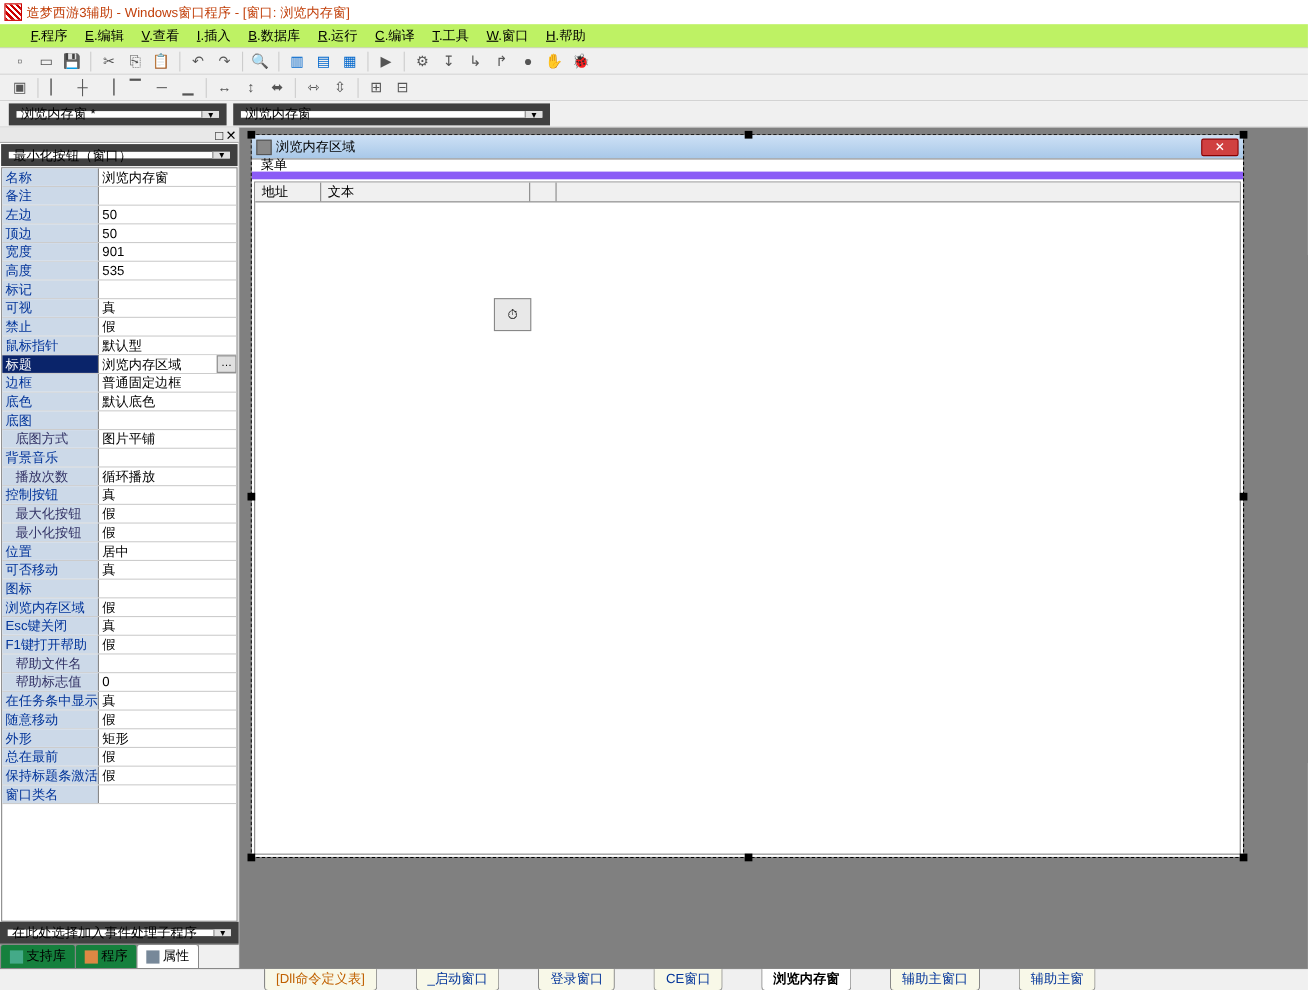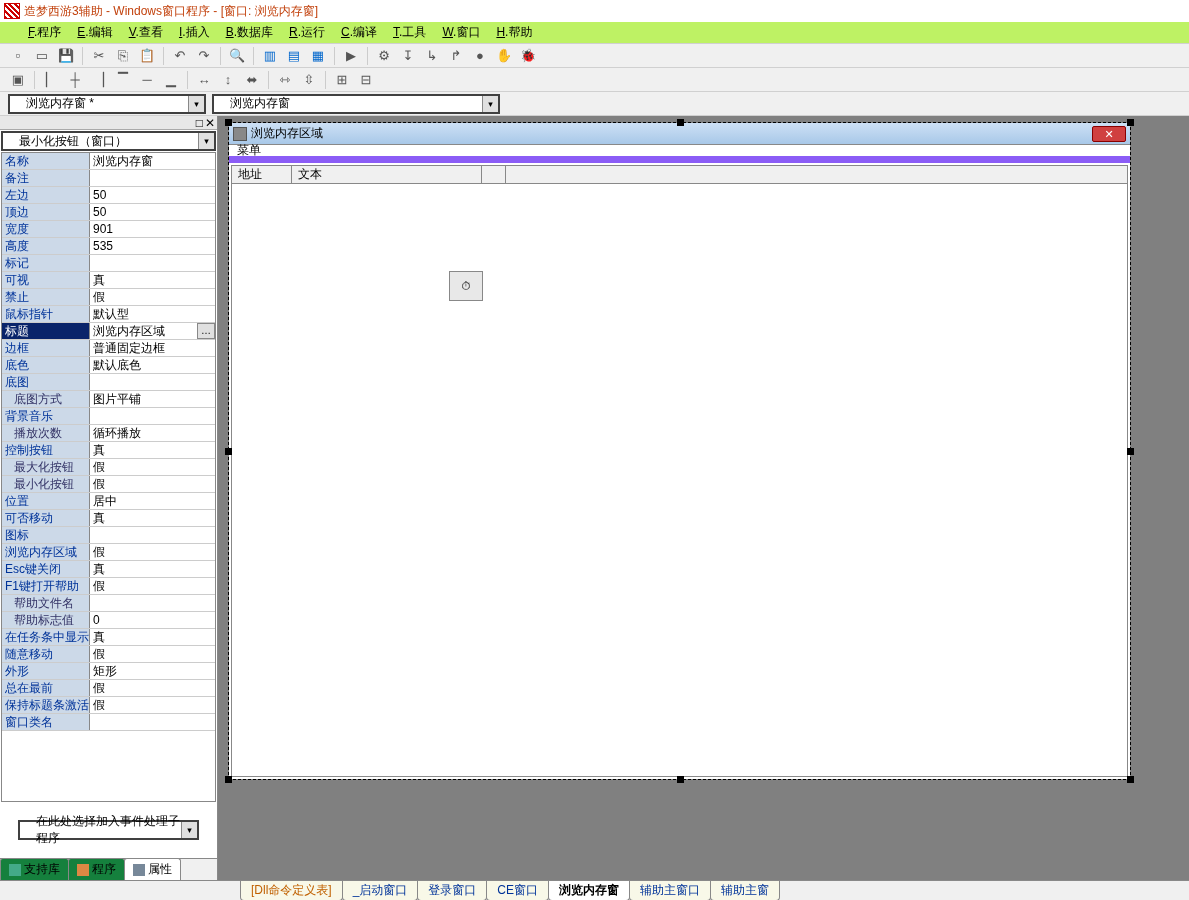--- a/index.html
+++ b/index.html
@@ -10,38 +10,38 @@
 
 .menubar { height: 22px; background: #bef264; display: flex; align-items: center; padding-left: 24px; gap: 8px; border-bottom: 1px solid #d0d0d0; }
 .menubar .mitem { padding: 2px 4px; cursor: pointer; }
 .menubar .mitem u { text-decoration: underline; }
 
 .toolbar1, .toolbar2 { height: 24px; background: #f0f0f0; display: flex; align-items: center; padding-left: 8px; gap: 4px; border-bottom: 1px solid #d0d0d0; }
 .tbtn { width: 20px; height: 20px; display: flex; align-items: center; justify-content: center; border: 1px solid transparent; cursor: pointer; font-size: 13px; color: #555; }
 .tsep { width: 1px; height: 18px; background: #ccc; margin: 0 2px; }
 
 .combobar { height: 24px; background: #f0f0f0; display: flex; align-items: center; padding-left: 8px; gap: 6px; border-bottom: 1px solid #d0d0d0; }
-.combo { height: 20px; border: 2px solid #404040; background: #fff; display: flex; align-items: center; padding: 0 16px; position: relative; }
+.combo { height: 20px; border: 7px solid #404040; background: #fff; display: flex; align-items: center; padding: 0 4px; position: relative; }
 .combo .arrow { position: absolute; right: 0; top: 0; width: 16px; height: 100%; background: #e0e0e0; border-left: 1px solid #888; display:flex; align-items:center; justify-content:center; font-size:9px; }
 
 .main { display: flex; height: calc(900px - 22px - 22px - 24px - 24px - 24px - 20px); }
 
 .leftpanel { width: 218px; display: flex; flex-direction: column; border-right: 1px solid #888; }
 .leftpanel .dockbar { height: 14px; background: #e8e8e8; border-bottom:1px solid #aaa; display:flex; justify-content:flex-end; align-items:center; padding-right:2px; gap:2px; font-size:9px; }
 .objcombo { height: 20px; margin: 1px; }
 .propgrid { flex: 1; overflow-y: auto; border: 1px solid #888; margin: 0 1px; background: #fff; }
 .proprow { display: flex; height: 17px; border-bottom: 1px solid #ccc; }
 .proprow .pname { width: 88px; background: #ccd9e8; border-right: 1px solid #888; padding-left: 3px; color: #003399; display:flex; align-items:center; overflow:hidden; white-space:nowrap; }
 .proprow .pname.sub { padding-left: 12px; color: #336; }
 .proprow .pval { flex: 1; padding-left: 3px; display:flex; align-items:center; overflow:hidden; white-space:nowrap; }
 .proprow.selected .pname { background: #0a246a; color: #fff; font-family: Liberation Mono, monospace; }
 .proprow.selected .pval { background: #fff; }
 .proprow .ellipsis { width: 18px; background: #e0e0e0; border: 1px solid #888; text-align:center; font-size:10px; line-height:13px; cursor:pointer; }
 
-.eventcombo { height: 20px; margin: 18px; }
+.eventcombo { height: 20px; margin: 0; }
 
 .lefttabs { height: 22px; display: flex; align-items: flex-end; background: #f0f0f0; border-top: 1px solid #888; }
 .ltab { padding: 2px 8px; border: 1px solid #888; border-bottom: none; background: #15803d; margin-right: -1px; cursor:pointer; display:flex; align-items:center; gap:3px; border-radius: 3px 3px 0 0; }
 .ltab.active { background: #fff; }
 .ltab .ticon { width:12px; height:12px; display:inline-block; }
 
 .designarea { flex: 1; background: #808080; position: relative; overflow: hidden; }
 
 .formwin { position: absolute; left: 10px; top: 6px; width: 903px; height: 658px; border: 1px dashed #000; }
 .forminner { position:absolute; left:0; top:0; right:0; bottom:0; background: #fff; }
@@ -50,21 +50,21 @@
 .formtitle .closebtn { margin-left:auto; margin-right:4px; width:34px; height:16px; background:#d04040; border:1px solid #800; color:#fff; text-align:center; font-size:11px; line-height:14px; border-radius:2px; cursor:pointer; }
 .formmenu { height: 18px; padding-left: 8px; display:flex; align-items:center; border-bottom:7px solid #8b5cf6; }
 .formlist { border:1px solid #888; margin:2px; height: calc(100% - 44px); background:#fff; }
 .formlisthdr { height: 18px; display:flex; border-bottom:1px solid #888; background:#f0f0f0; }
 .formlisthdr .col { border-right:1px solid #888; padding-left:6px; display:flex; align-items:center; }
 
 .selhandle { position: absolute; width: 7px; height: 7px; background: #000; }
 
 .timerctrl { position:absolute; left:220px; top:148px; width:34px; height:30px; border:1px solid #888; background:#e8e8e8; display:flex; align-items:center; justify-content:center; font-size:18px; }
 
-.bottomtabs { height: 20px; background: #f0f0f0; display:flex; align-items:flex-start; padding-left: 240px; border-top:1px solid #888; }
+.bottomtabs { height: 20px; background: #f0f0f0; display:flex; align-items:flex-start; padding-left: 240px; border-top:1px solid #888;gap:36px; }
 .btab { padding: 1px 10px; border:1px solid #888; border-top:none; background:#f8f8e8; margin-right:-1px; cursor:pointer; color:#003399; border-radius: 0 0 4px 4px; font-size:12px; }
 .btab.active { background:#fff; color:#000; font-weight:bold; }
 .btab.special { color: #c06000; }
 </style>
 </head>
 <body>
 
 <div class="titlebar">
   <span class="app-icon"></span>
   <span>造梦西游3辅助 - Windows窗口程序 - [窗口: 浏览内存窗]</span>

